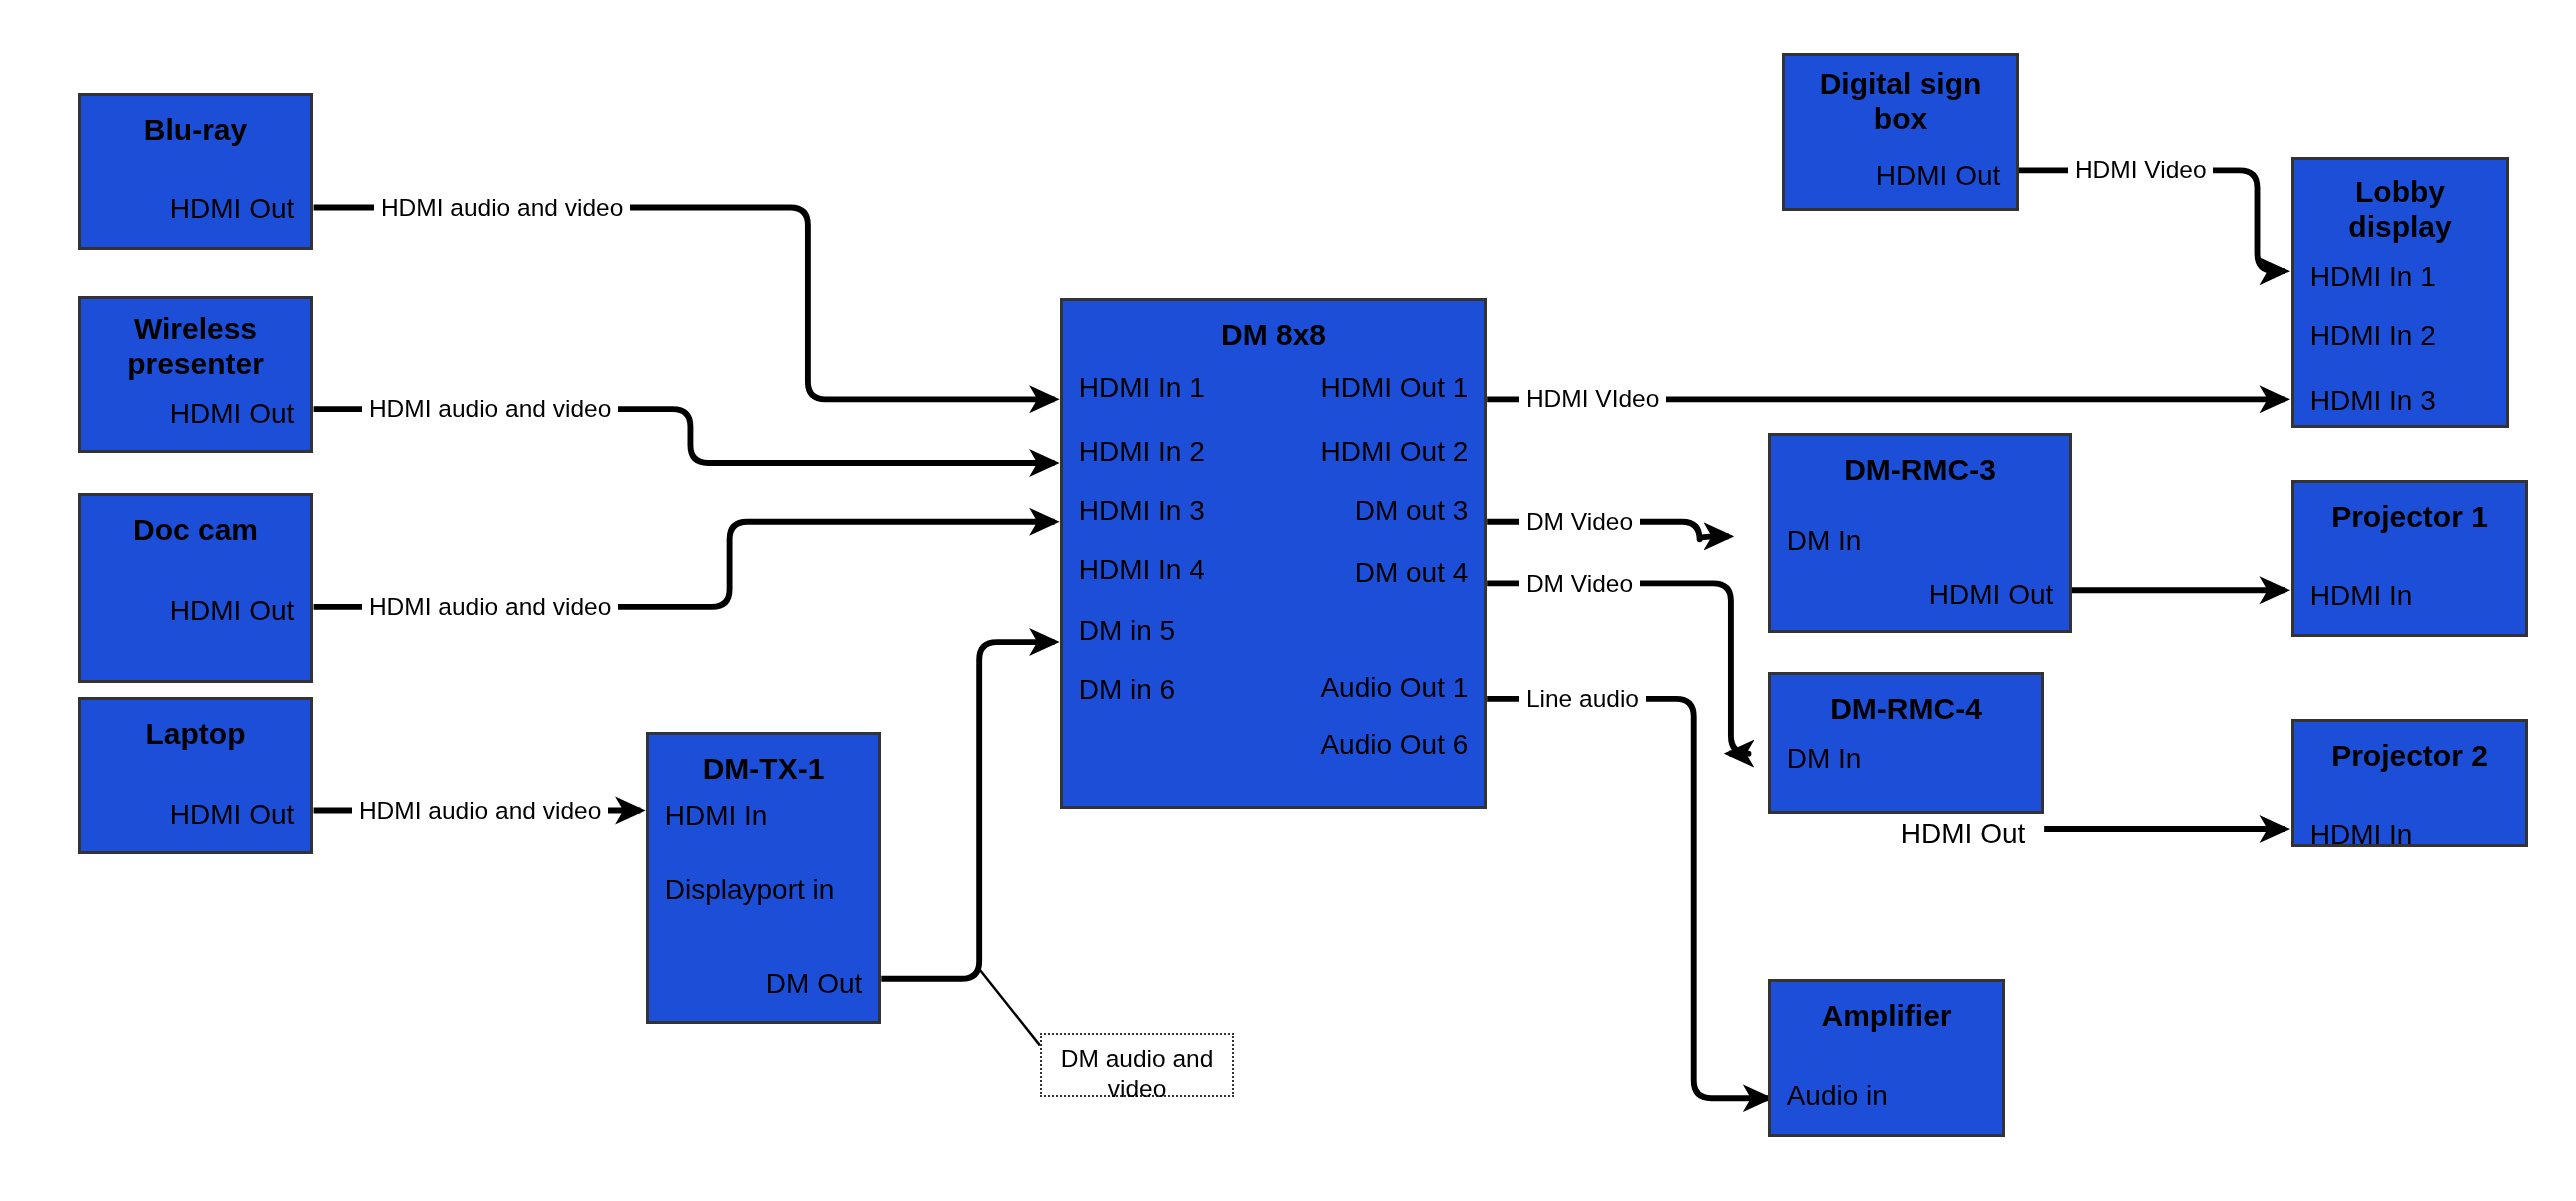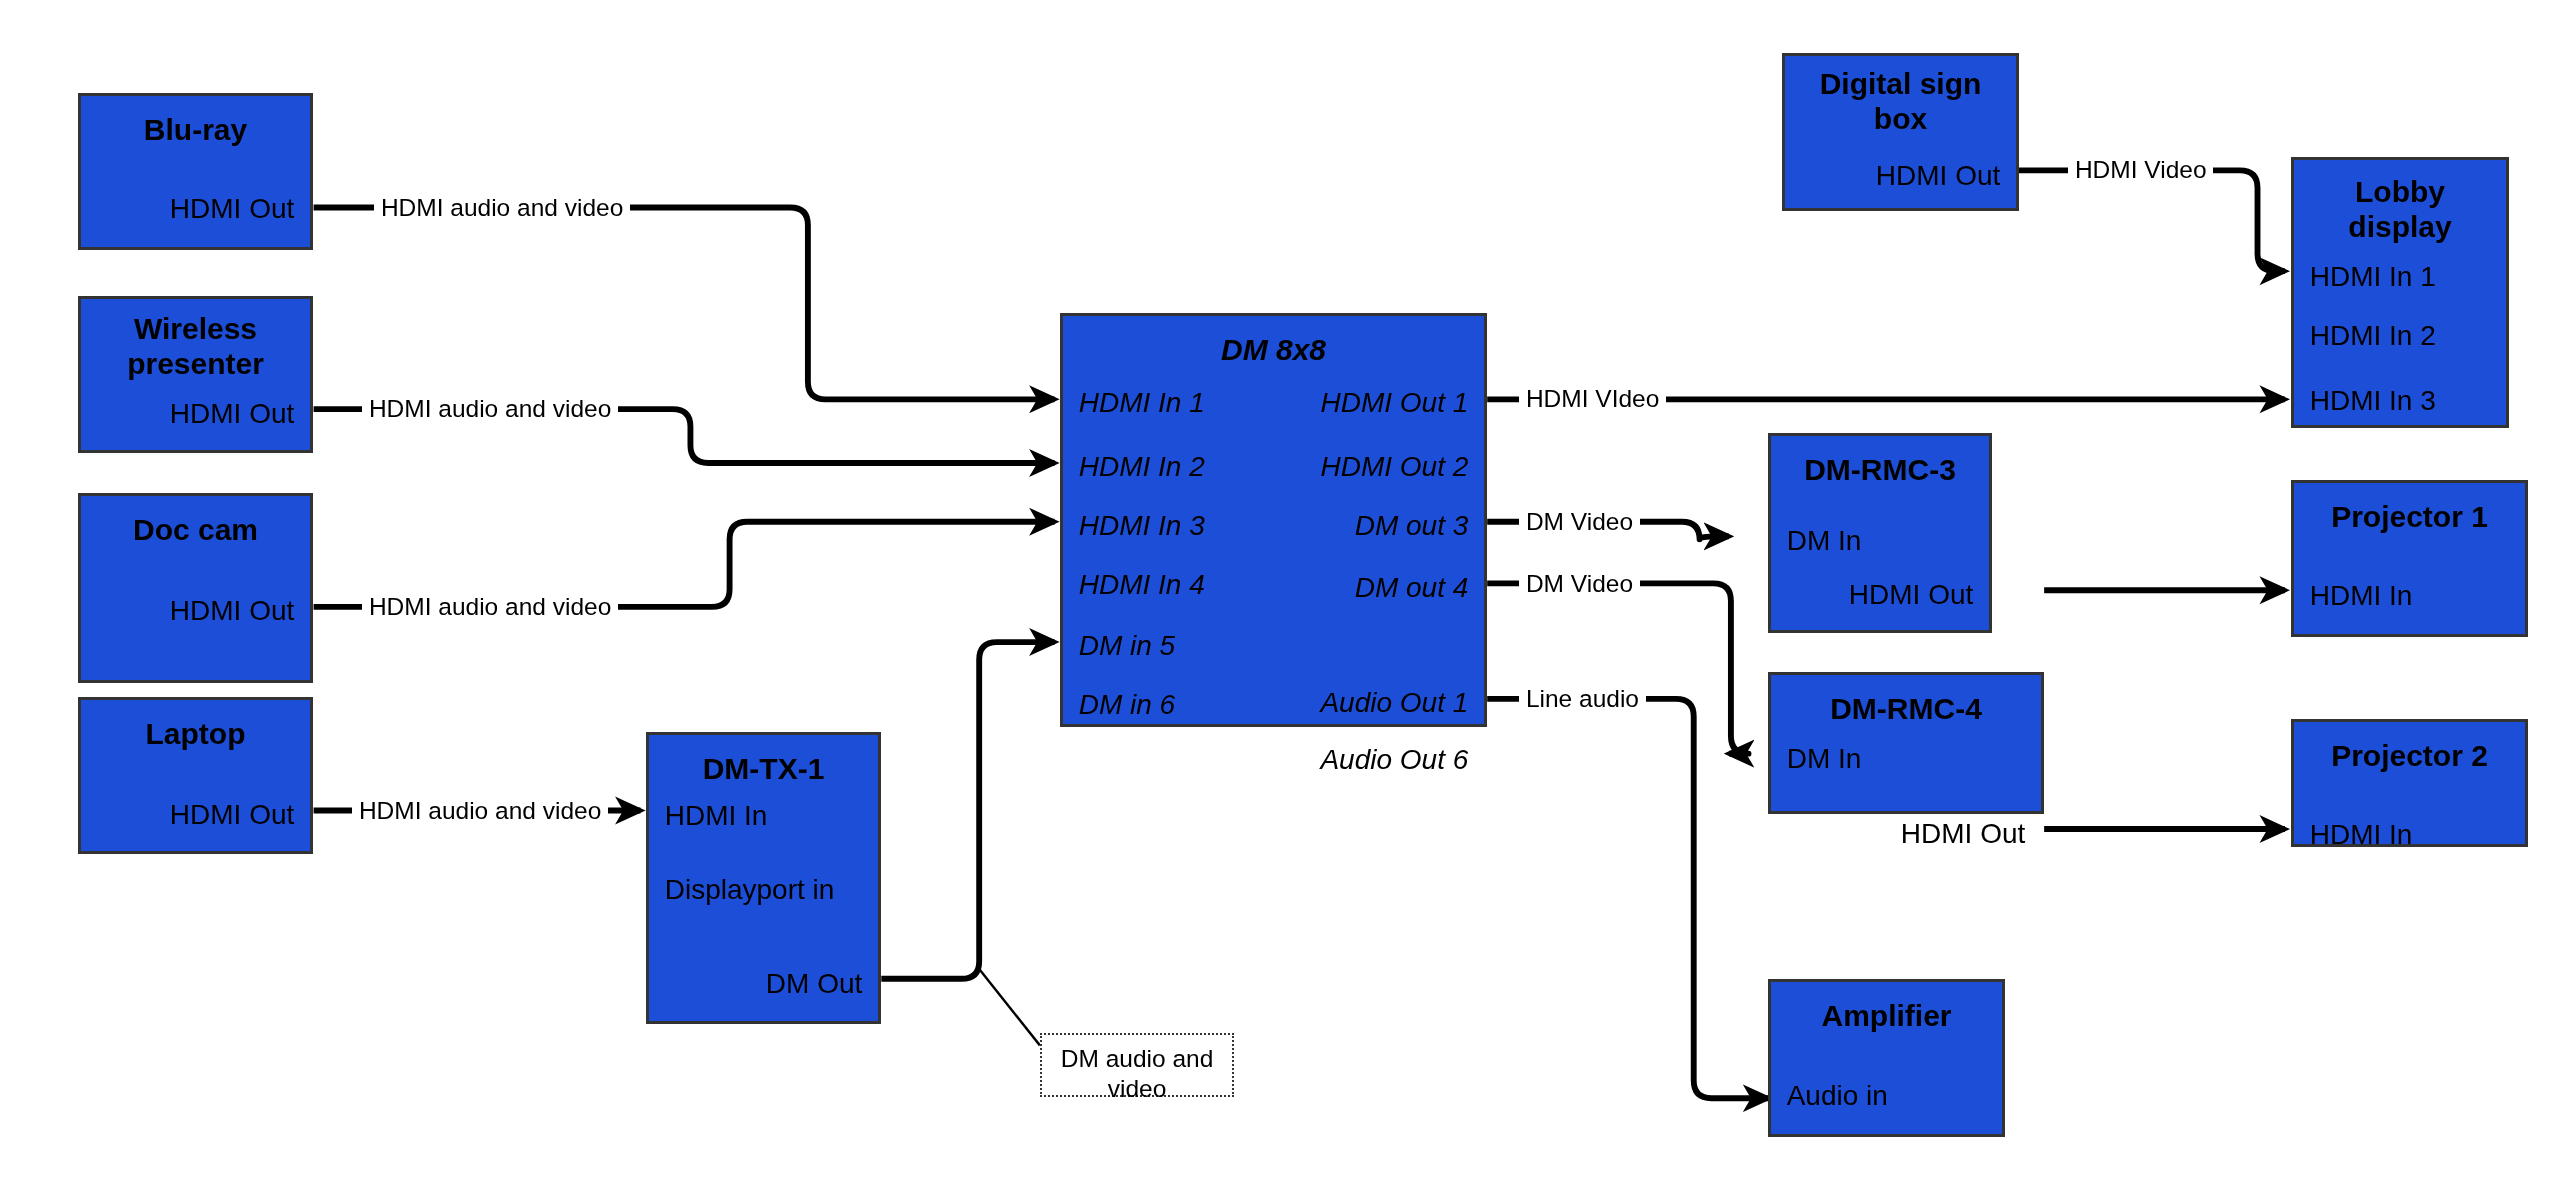--- a/index.html
+++ b/index.html
@@ -147,21 +147,21 @@
     <div class="port port-right" style="top:99px;">HDMI Out</div>
   </div>
 
   <div class="node" style="left:646px; top:732px; width:235px; height:292px;">
     <div class="node-title" style="top:15.7px;">DM-TX-1</div>
     <div class="port port-left" style="top:65px;">HDMI In</div>
     <div class="port port-left" style="top:139px;">Displayport in</div>
     <div class="port port-right" style="top:233px;">DM Out</div>
   </div>
 
-  <div class="node" style="left:1060px; top:313px; width:427px; height:414px;font-style:italic;">
+  <div class="node" style="left:1060px; top:298px; width:427px; height:511px;">
     <div class="node-title" style="top:15.7px;">DM 8x8</div>
 
     <div class="port port-left" style="top:71px;">HDMI In 1</div>
     <div class="port port-left" style="top:135px;">HDMI In 2</div>
     <div class="port port-left" style="top:194px;">HDMI In 3</div>
     <div class="port port-left" style="top:253px;">HDMI In 4</div>
     <div class="port port-left" style="top:314px;">DM in 5</div>
     <div class="port port-left" style="top:373px;">DM in 6</div>
 
     <div class="port port-right" style="top:71px;">HDMI Out 1</div>
@@ -179,21 +179,21 @@
   </div>
 
   <div class="node" style="left:2291px; top:157px; width:218px; height:271px;">
     <div class="node-title" style="top:13.7px;">Lobby
 display</div>
     <div class="port port-left" style="top:101px;">HDMI In 1</div>
     <div class="port port-left" style="top:160px;">HDMI In 2</div>
     <div class="port port-left" style="top:225px;">HDMI In 3</div>
   </div>
 
-  <div class="node" style="left:1768px; top:433px; width:224px; height:200px;">
+  <div class="node" style="left:1768px; top:433px; width:304px; height:200px;">
     <div class="node-title" style="top:15.7px;">DM-RMC-3</div>
     <div class="port port-left" style="top:89px;">DM In</div>
     <div class="port port-right" style="top:143px;">HDMI Out</div>
   </div>
 
   <div class="node" style="left:1768px; top:672px; width:276px; height:142px;padding-left:28px;">
     <div class="node-title" style="top:15.7px;">DM-RMC-4</div>
     <div class="port port-left" style="top:68px;">DM In</div>
     <div class="port port-right" style="top:143px;">HDMI Out</div>
   </div>

